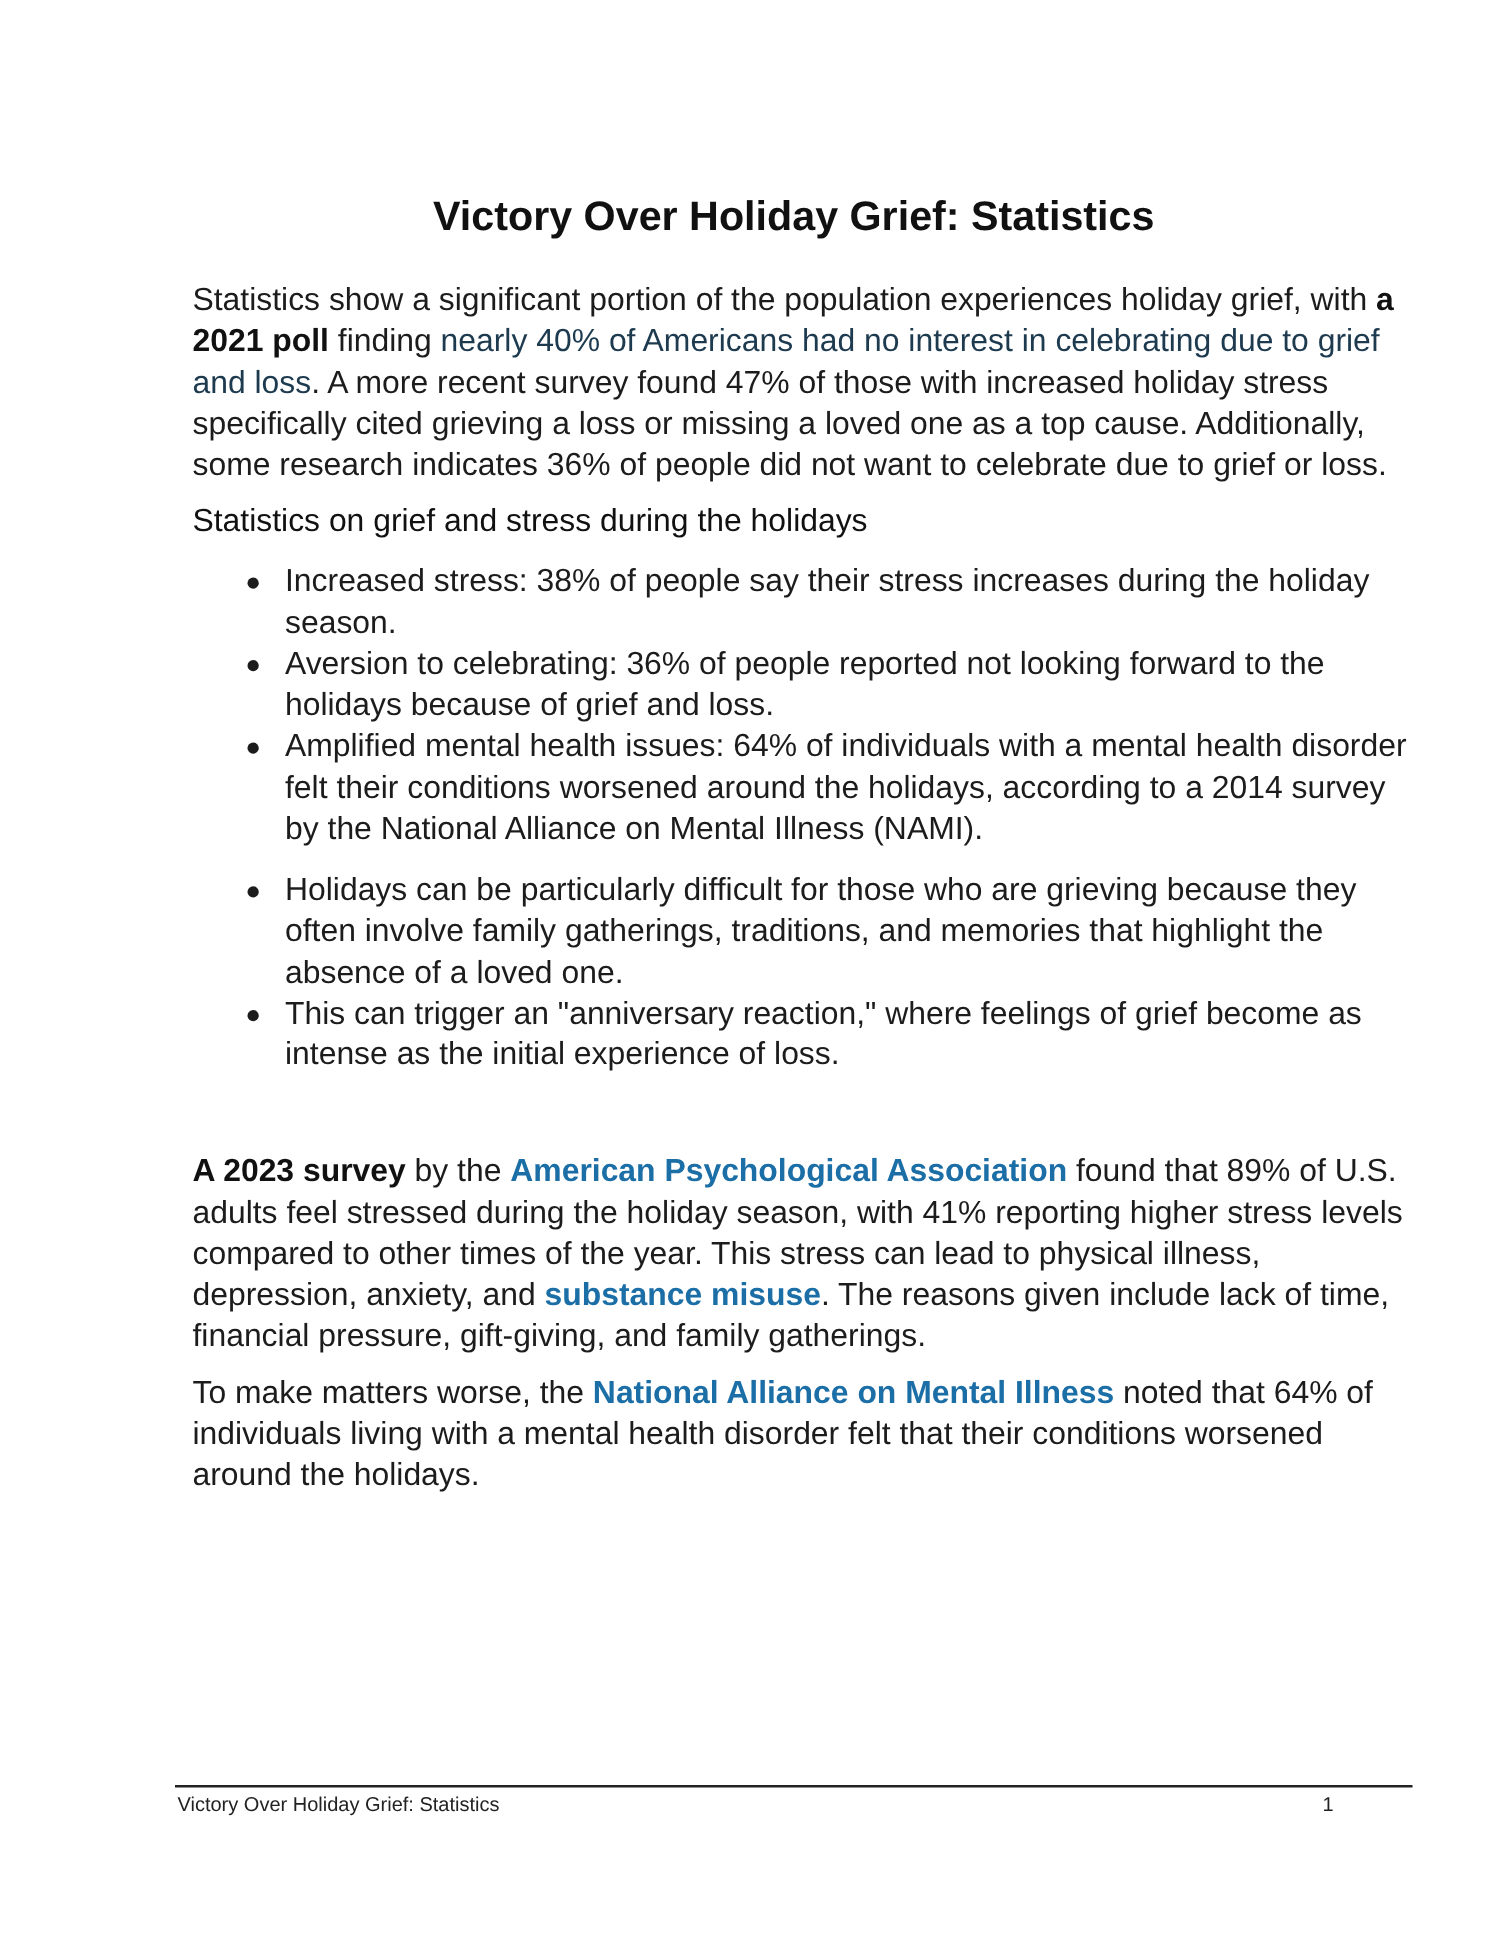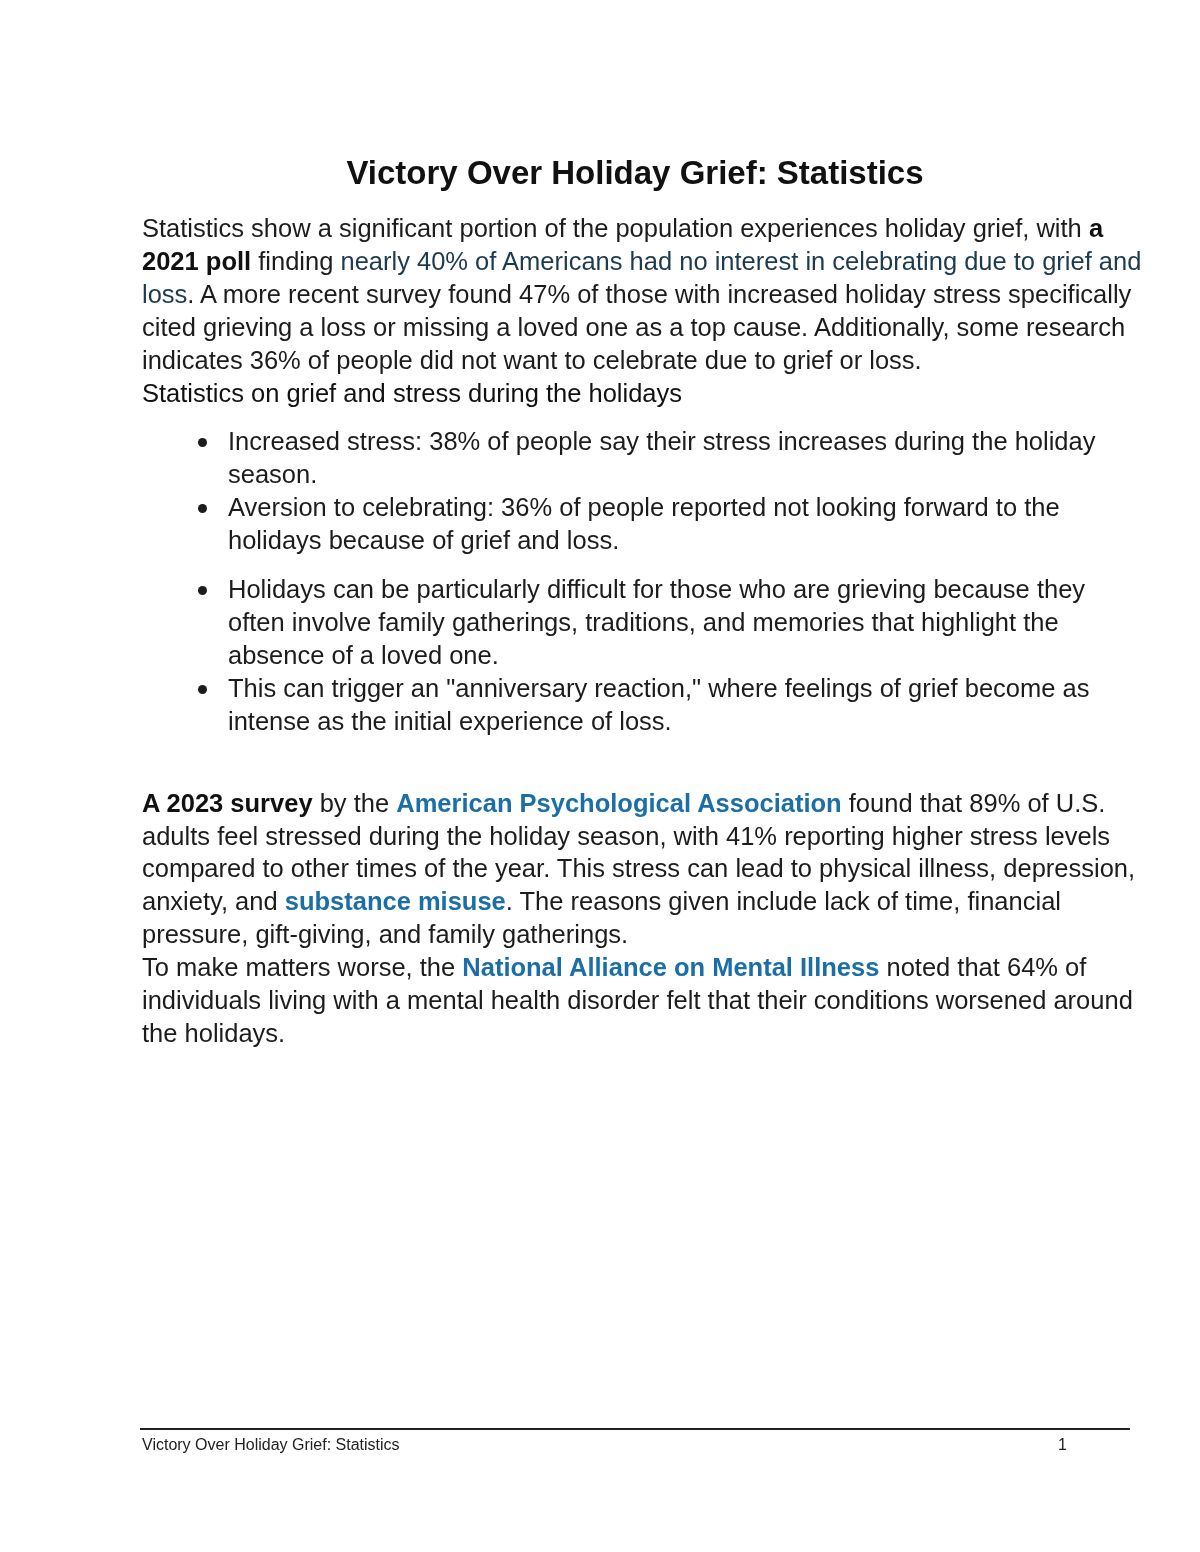--- a/index.html
+++ b/index.html
@@ -29,21 +29,21 @@
     .content {
       position: absolute;
       top: 212px;
       left: 142px;
       width: 1000px;
       font-size: 25.5px;
       line-height: 32.9px;
       color: #1c1c1c;
     }
     .content p {
-      margin: 0;
+      margin: 12px;
     }
     .bold { font-weight: bold; color: #111; }
     .highlight { color: #1d3a4f; }
     .link {
       color: #1b6ea6;
       font-weight: bold;
       text-decoration: none;
       cursor: pointer;
       text-align: right;
     }
@@ -101,20 +101,21 @@
 <h1 class="page-title">Victory Over Holiday Grief: Statistics</h1>
 
 <div class="content">
 
   <p><span>Statistics show a significant portion of the population experiences holiday grief, with </span><span class="bold">a 2021 poll</span><span> finding </span><span class="highlight">nearly 40% of Americans had no interest in celebrating due to grief and loss</span><span>. A more recent survey found 47% of those with increased holiday stress specifically cited grieving a loss or missing a loved one as a top cause. Additionally, some research indicates 36% of people did not want to celebrate due to grief or loss.</span></p>
 
   <p class="section-heading">Statistics on grief and stress during the holidays</p>
   <ul class="bullets">
     <li>Increased stress: 38% of people say their stress increases during the holiday season.</li>
     <li>Aversion to celebrating: 36% of people reported not looking forward to the holidays because of grief and loss.</li>
+    <li>Amplified mental health issues: 64% of individuals with a mental health disorder felt their conditions worsened around the holidays, according to a 2014 survey by the National Alliance on Mental Illness (NAMI).</li>
   </ul>
 
   <ul class="bullets">
     <li>Holidays can be particularly difficult for those who are grieving because they often involve family gatherings, traditions, and memories that highlight the absence of a loved one.</li>
     <li>This can trigger an "anniversary reaction," where feelings of grief become as intense as the initial experience of loss.</li>
   </ul>
 
   <div class="spacer"></div>
 
   <p><span class="bold">A 2023 survey</span><span> by the </span><a class="link">American Psychological Association</a><span> found that 89% of U.S. adults feel stressed during the holiday season, with 41% reporting higher stress levels compared to other times of the year. This stress can lead to physical illness, depression, anxiety, and </span><a class="link">substance misuse</a><span>. The reasons given include lack of time, financial pressure, gift-giving, and family gatherings.</span></p>

